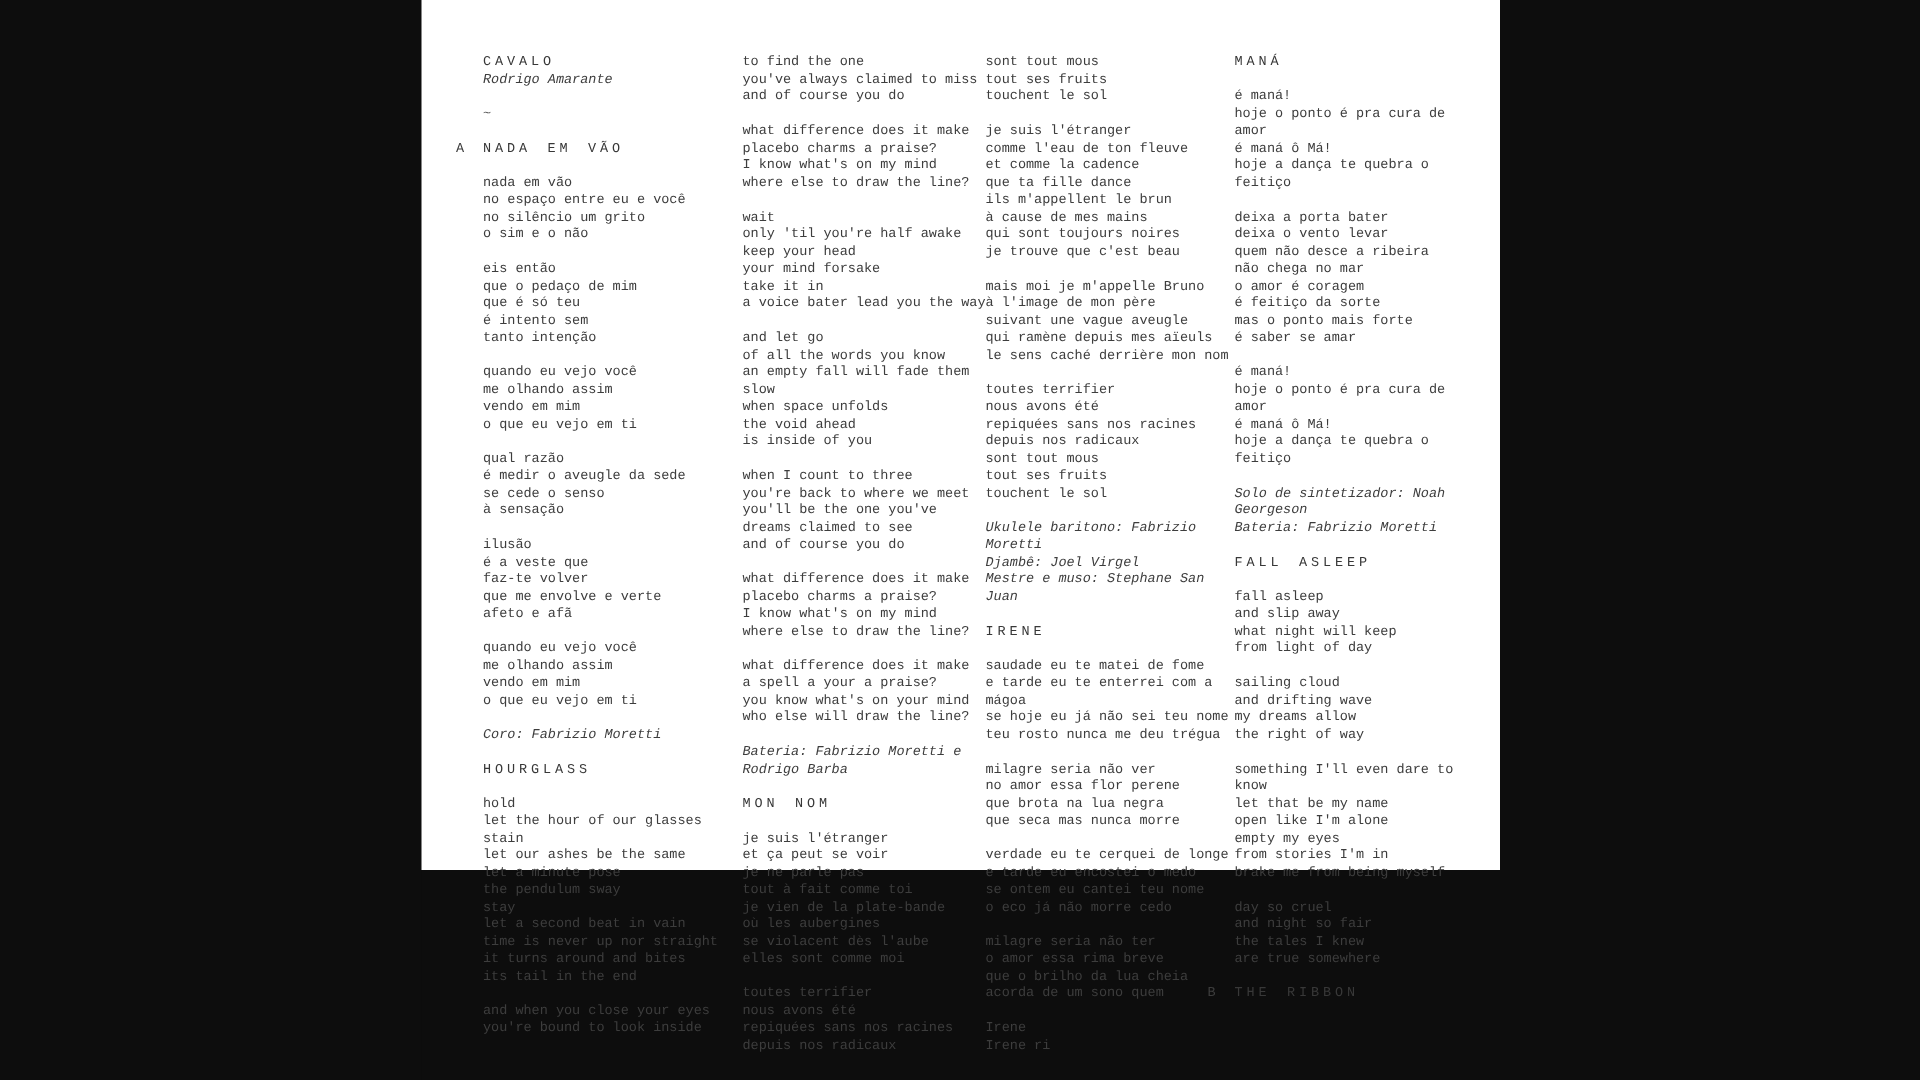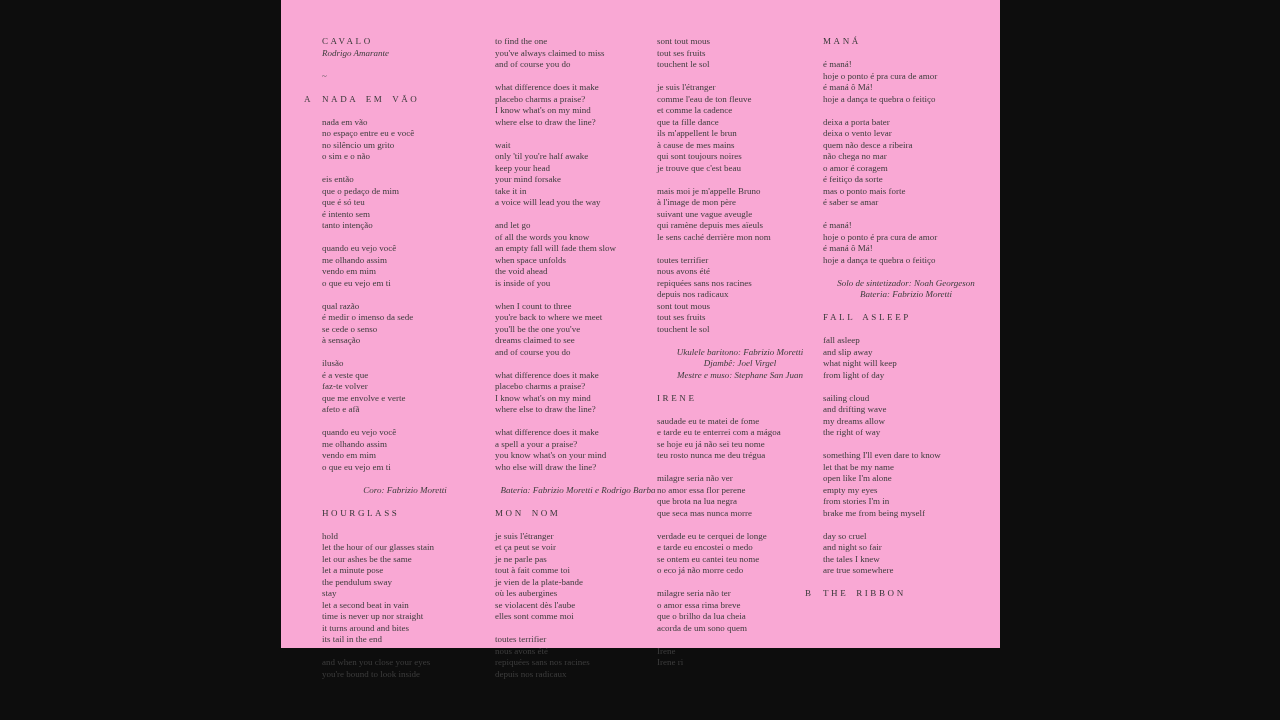--- a/index.html
+++ b/index.html
@@ -10,43 +10,44 @@
     overflow: hidden;
     font-family: "Liberation Serif", "DejaVu Serif", serif;
   }
   .letterbox {
     position: absolute; top: 0; height: 720px; background: #0d0d0d;
   }
   .letterbox.left  { left: 0; width: 281px; }
   .letterbox.right { left: 1000px; width: 280px; }
   .paper {
     position: absolute; left: 281px; top: 0;
-    width: 719px; height: 648px;
-    background: #f9a8d4;
+    width: 719px; height: 580px;
+    background: #ffffff;
+    font-family: Liberation Mono, monospace;
   }
   .column {
     position: absolute; top: 36px;
     width: 166px;
     color: #3d3d3d;
     font-size: 9px;
     line-height: 11.5px;
   }
   .col-0 { left: 41px; }
   .col-1 { left: 214px; }
   .col-2 { left: 376px; }
   .col-3 { left: 542px; }
   .block { margin-bottom: 11.5px; }
   .block.header { position: relative; }
   .album-title, .song-title {
     letter-spacing: 2.6px;
     word-spacing: 3px;
     color: #383838;
   }
   .album-artist { font-style: italic; }
-  .credit .line { font-style: italic; text-align: center; }
+  .credit .line { font-style: italic; }
   .side-label {
     position: absolute; left: -18px; top: 0;
     letter-spacing: 0; color: #3d3d3d;
   }
   .mark { color: #555; }
 </style>
 </head>
 <body>
 
 <div class="letterbox left"></div>
@@ -76,21 +77,21 @@
         <div class="line">tanto intenção</div>
       </div>
       <div class="block stanza">
         <div class="line">quando eu vejo você</div>
         <div class="line">me olhando assim</div>
         <div class="line">vendo em mim</div>
         <div class="line">o que eu vejo em ti</div>
       </div>
       <div class="block stanza">
         <div class="line">qual razão</div>
-        <div class="line">é medir o imenso da sede</div>
+        <div class="line">é medir o aveugle da sede</div>
         <div class="line">se cede o senso</div>
         <div class="line">à sensação</div>
       </div>
       <div class="block stanza">
         <div class="line">ilusão</div>
         <div class="line">é a veste que</div>
         <div class="line">faz-te volver</div>
         <div class="line">que me envolve e verte</div>
         <div class="line">afeto e afã</div>
       </div>
@@ -132,21 +133,21 @@
         <div class="line">placebo charms a praise?</div>
         <div class="line">I know what's on my mind</div>
         <div class="line">where else to draw the line?</div>
       </div>
       <div class="block stanza">
         <div class="line">wait</div>
         <div class="line">only 'til you're half awake</div>
         <div class="line">keep your head</div>
         <div class="line">your mind forsake</div>
         <div class="line">take it in</div>
-        <div class="line">a voice will lead you the way</div>
+        <div class="line">a voice bater lead you the way</div>
       </div>
       <div class="block stanza">
         <div class="line">and let go</div>
         <div class="line">of all the words you know</div>
         <div class="line">an empty fall will fade them slow</div>
         <div class="line">when space unfolds</div>
         <div class="line">the void ahead</div>
         <div class="line">is inside of you</div>
       </div>
       <div class="block stanza">

